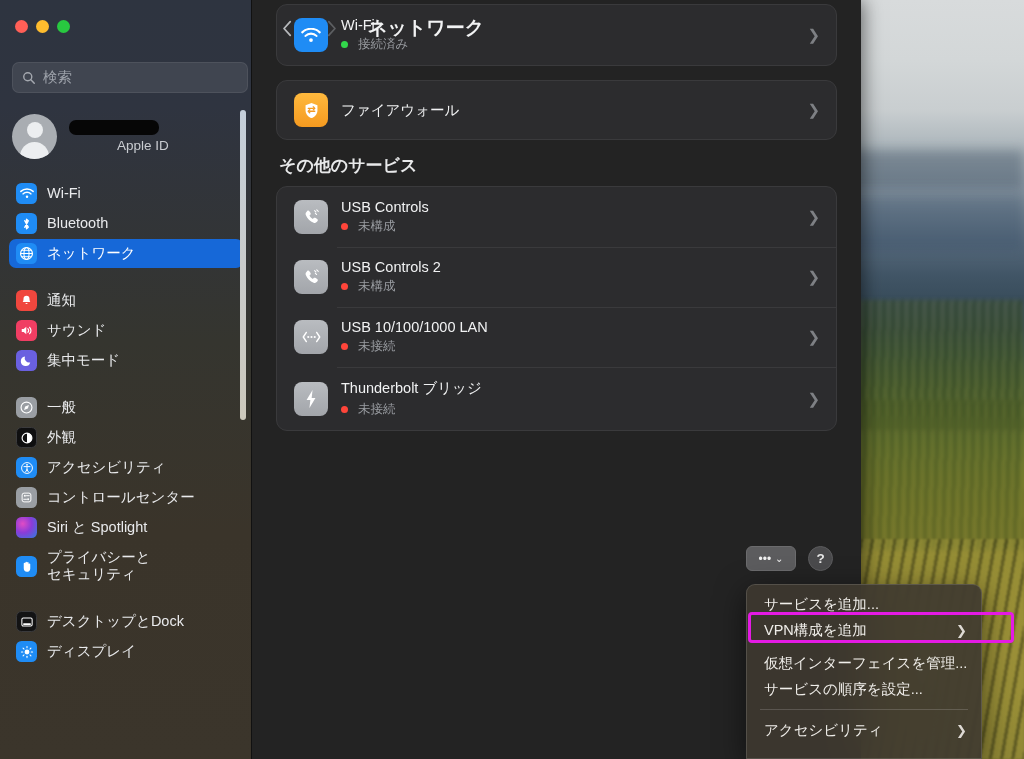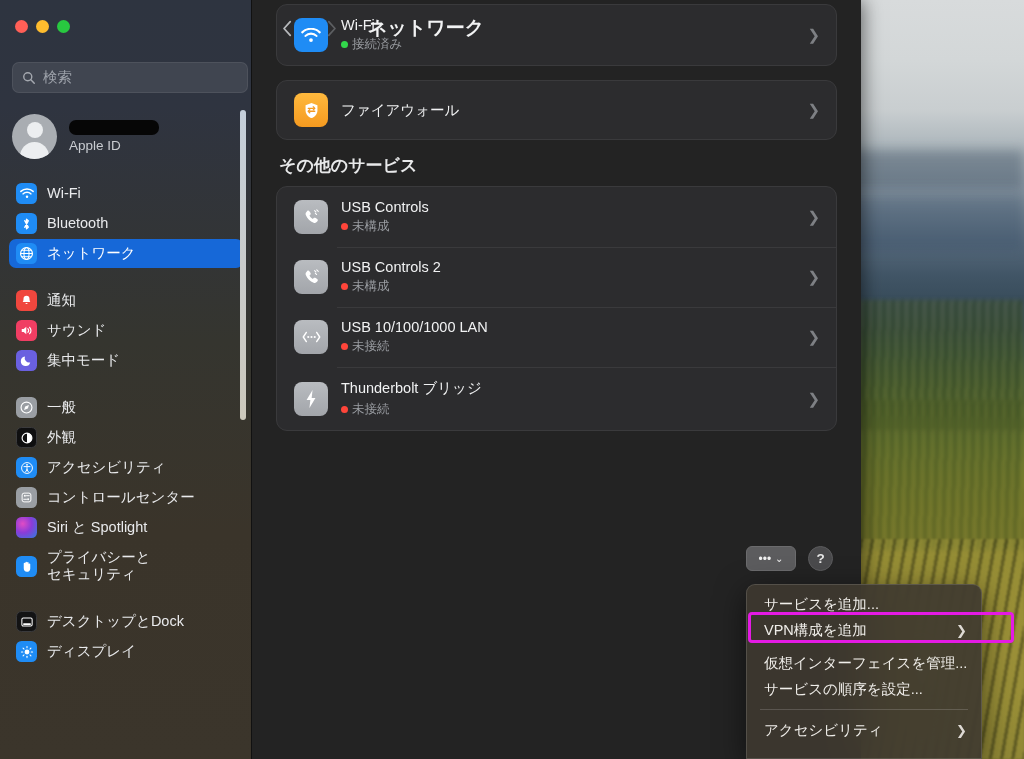--- a/index.html
+++ b/index.html
@@ -88,21 +88,21 @@
   .avatar::before {
     content:""; position:absolute; width:16px; height:16px; border-radius:50%;
     background:#eceef0; left:14.5px; top:8px;
   }
   .avatar::after {
     content:""; position:absolute; width:29px; height:20px;
     border-radius:15px 15px 0 0; background:#eceef0; left:8px; top:28px;
   }
   .aid-text { display:flex; flex-direction:column; gap:3px; }
   .redact { width:90px; height:15px; background:#060606; border-radius:7px; }
-  .aid-sub { color:#c9ccd1; font-size:13.5px; }
+  .aid-sub { color:#c9ccd1; font-size:13.5px;margin-left:48px; }
 
   .sb-list { position:absolute; left:0; top:178px; width:252px; }
   .sb-group { margin-bottom:18px; }
   .sb-item {
     display:flex; align-items:center; gap:10px;
     height:29px; margin:1px 9px; padding:0 7px; border-radius:7px;
     color:#e9eaec; font-size:14.5px; white-space:nowrap;
   }
   .sb-item.two-line { height:46px; }
   .sb-item.selected { background:#1668d8; color:#fff; }
@@ -158,21 +158,21 @@
   .row-ico {
     width:34px; height:34px; border-radius:8px; flex:none;
     display:flex; align-items:center; justify-content:center;
     color:#fff;
   }
   .ri-wifi{background:#1f8cf5;}
   .ri-fw{background:linear-gradient(#ffb93d,#f59a20);}
   .ri-gray{background:linear-gradient(#b9bcc0,#a2a5aa);}
   .row-text { flex:1; display:flex; flex-direction:column; gap:3px; min-width:0; }
   .row-title { color:#f1f2f3; font-size:14.5px; }
-  .row-status { display:flex; align-items:center; gap:4px; color:#9a9da2; font-size:12.5px; }
+  .row-status { display:flex; align-items:center; gap:10px; color:#9a9da2; font-size:12.5px; }
   .dot { width:7px; height:7px; border-radius:50%; flex:none; }
   .row-chev { color:#7e8084; font-size:15px; flex:none; }
 
   .section-head {
     margin:3px 0 9px 27px; color:#e8e9ea; font-size:17px; font-weight:700;
   }
 
   
   #bottom-controls {
     position:absolute; right:28px; top:546px;

